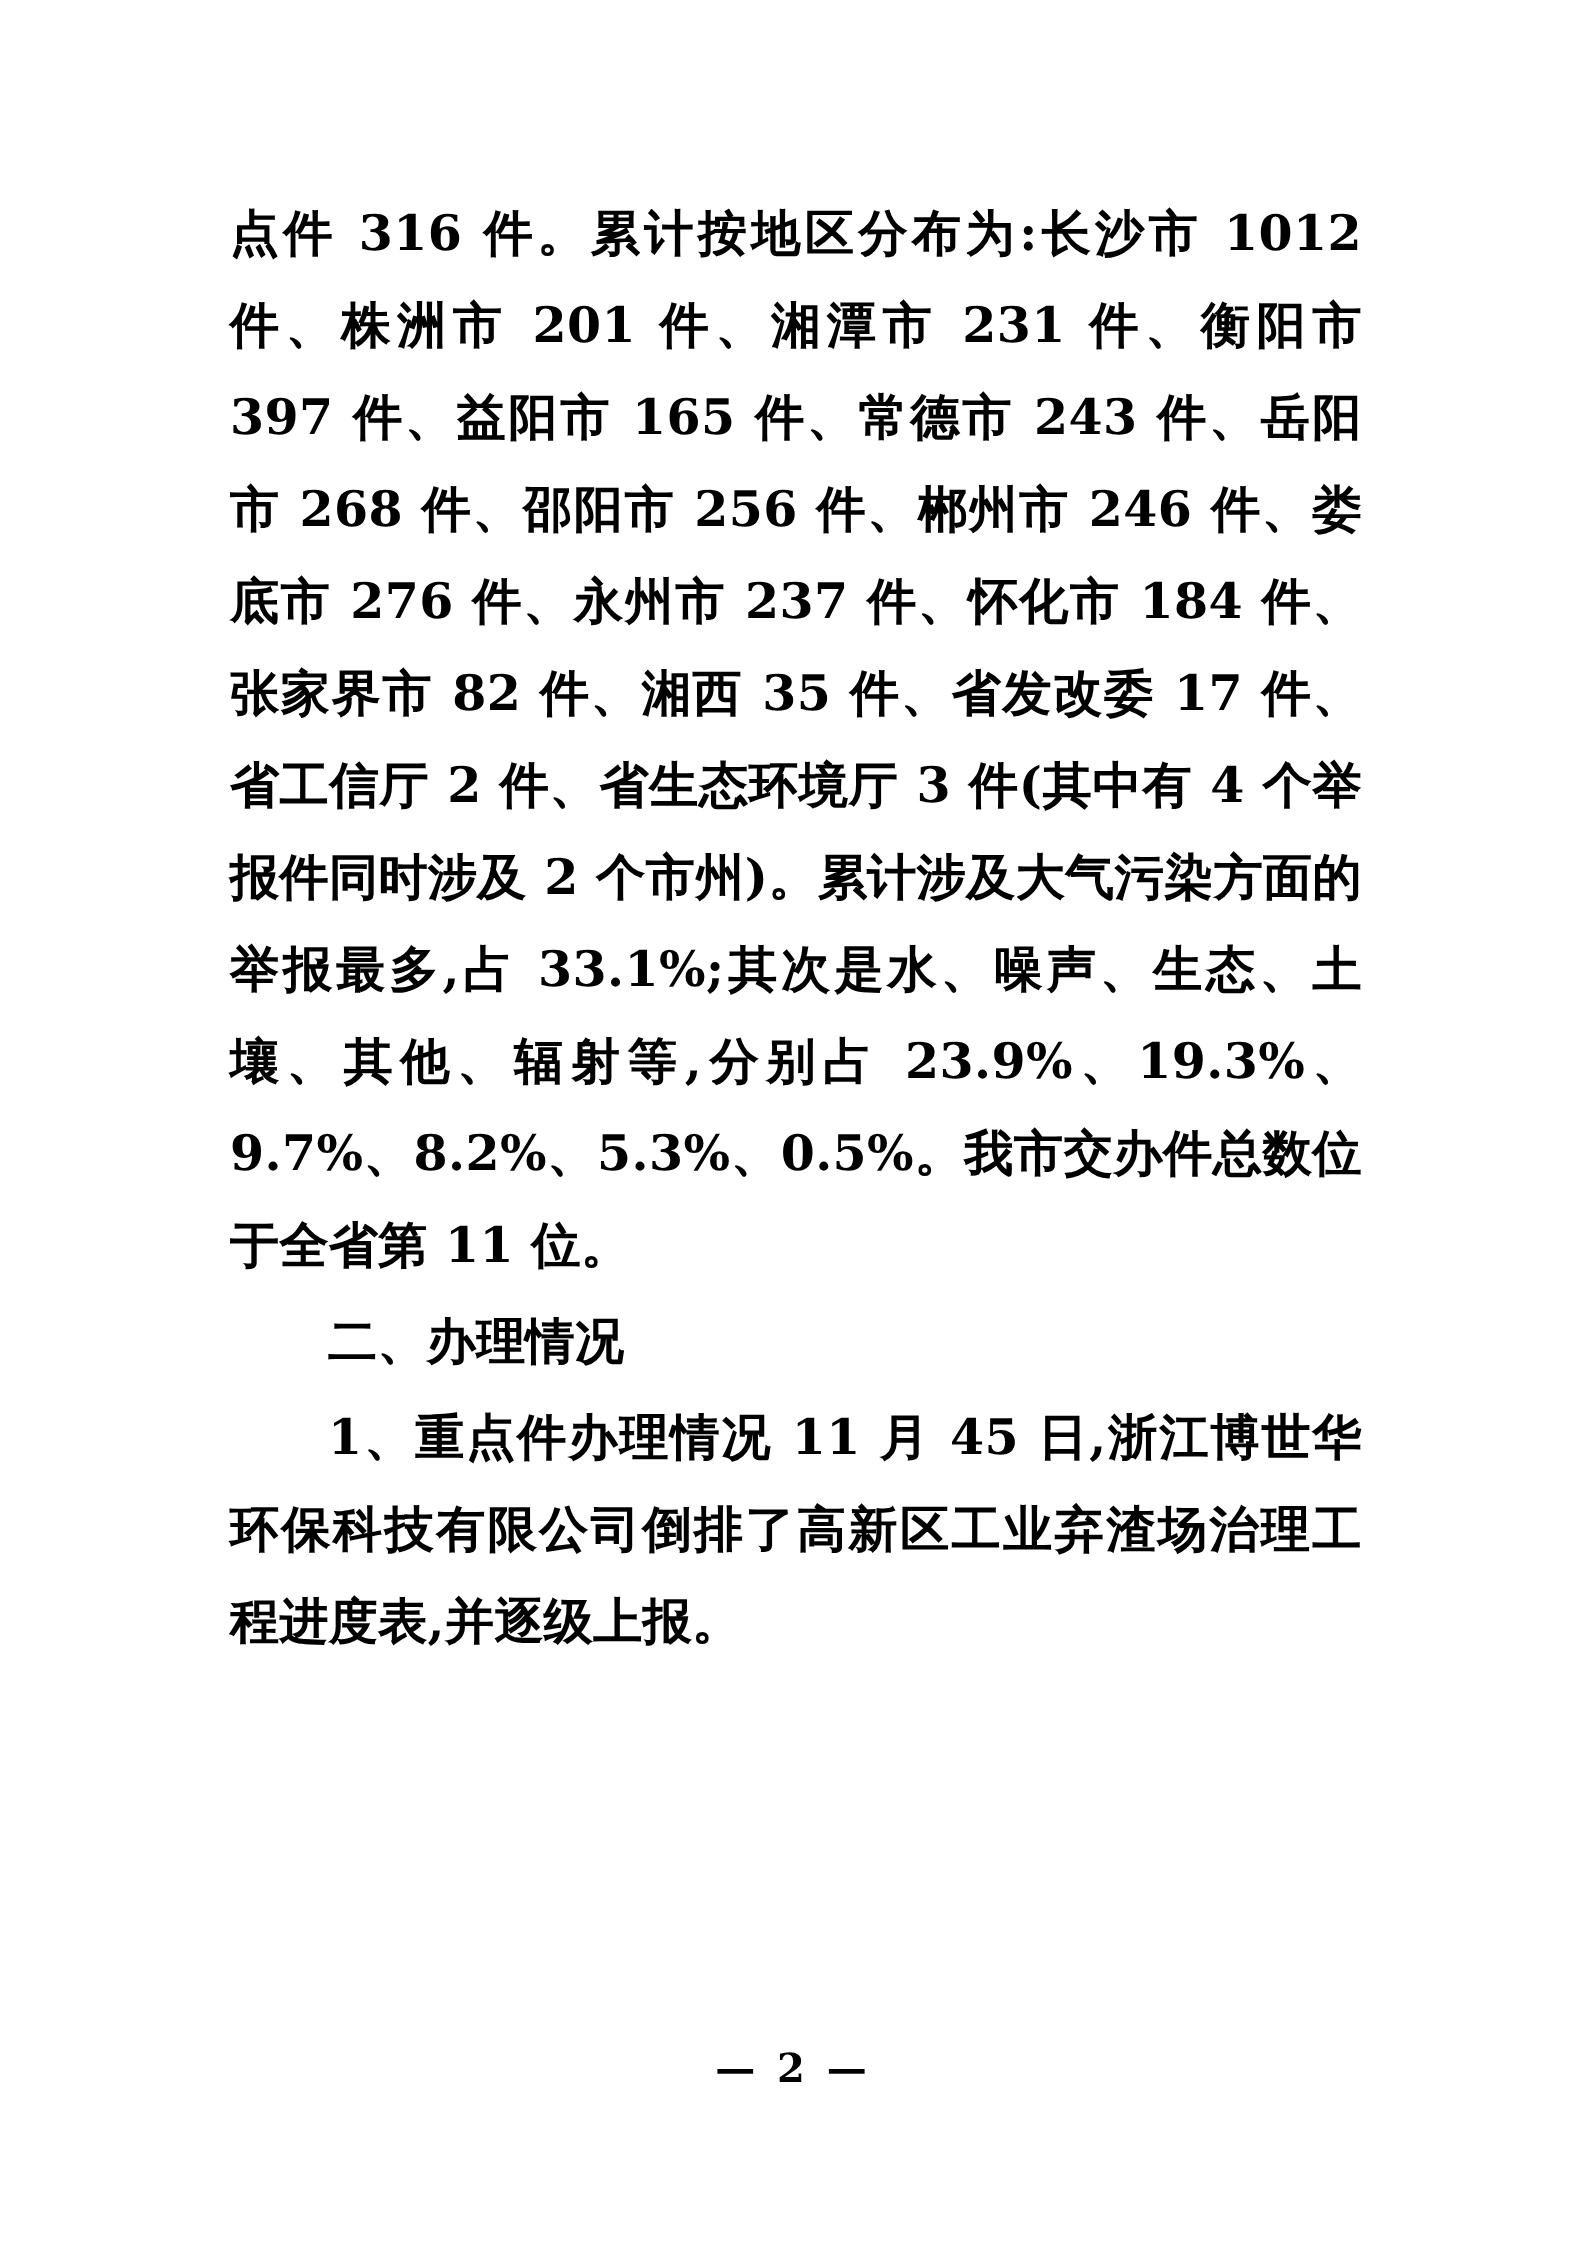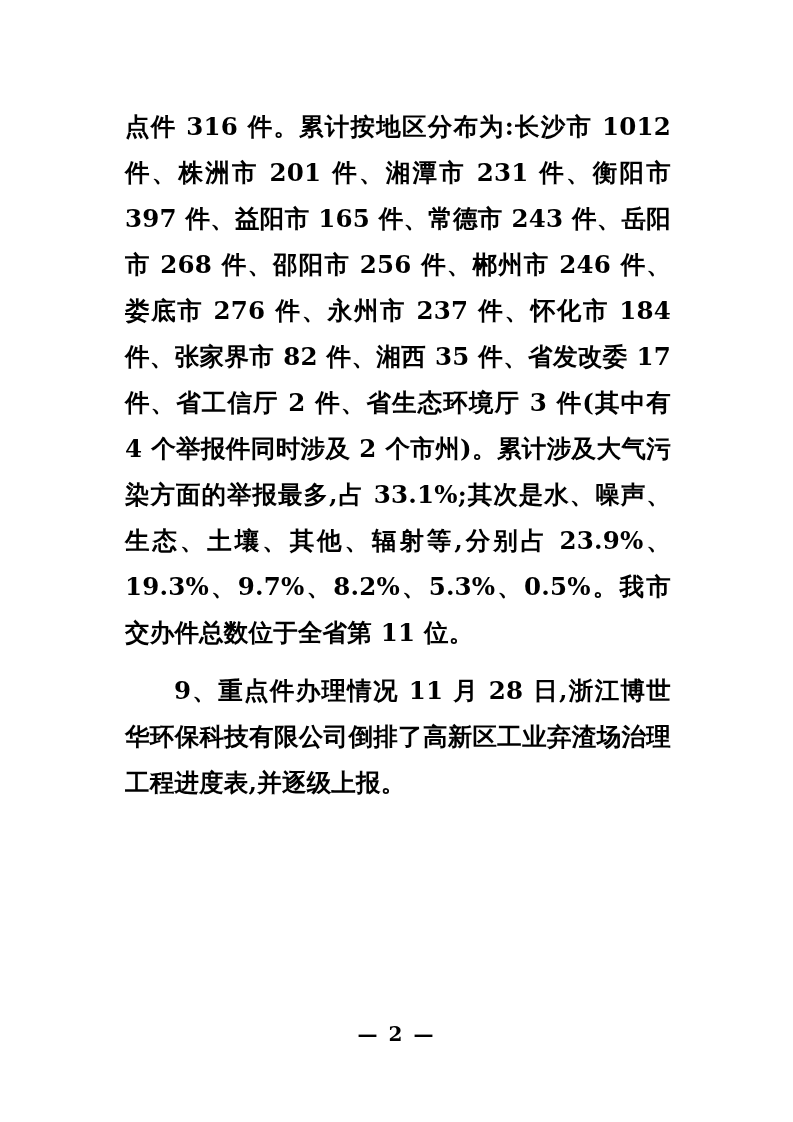--- a/index.html
+++ b/index.html
@@ -28,21 +28,21 @@
     left: 113px;
     top: 92px;
     width: 570px;
   }
   .para {
     font-size: 24.5px;
     line-height: 46px;
     letter-spacing: 0.2px;
     text-align: justify;
     text-justify: inter-ideograph;
-    margin: 12px;
+    margin: 2px;
     font-weight: 600;
     font-family: "DejaVu Serif", "Liberation Serif", serif;
   }
   .para.indent {
     text-indent: 49px;
   }
   .para.heading {
     font-weight: 700;
     text-indent: 49px;
   }
@@ -57,16 +57,17 @@
     letter-spacing: 2px;
     font-family: "DejaVu Serif", "Liberation Serif", serif;
   }
 </style>
 </head>
 <body>
 
 <div class="page">
   <div class="content">
     <p class="para">点件 316 件。累计按地区分布为:长沙市 1012 件、株洲市 201 件、湘潭市 231 件、衡阳市 397 件、益阳市 165 件、常德市 243 件、岳阳市 268 件、邵阳市 256 件、郴州市 246 件、娄底市 276 件、永州市 237 件、怀化市 184 件、张家界市 82 件、湘西 35 件、省发改委 17 件、省工信厅 2 件、省生态环境厅 3 件(其中有 4 个举报件同时涉及 2 个市州)。累计涉及大气污染方面的举报最多,占 33.1%;其次是水、噪声、生态、土壤、其他、辐射等,分别占 23.9%、19.3%、9.7%、8.2%、5.3%、0.5%。我市交办件总数位于全省第 11 位。</p>
-    <p class="para indent">9、重点件办理情况 11 月 28 日,浙江博世华环保科技有限公司倒排了高新区工业弃渣场治理工程进度表,并逐级上报。</p>
+    <p class="para heading">二、办理情况</p>
+    <p class="para indent">1、重点件办理情况 11 月 45 日,浙江博世华环保科技有限公司倒排了高新区工业弃渣场治理工程进度表,并逐级上报。</p>
   </div>
   <div class="footer">— 2 —</div>
 </div>
 
 </body></html>

